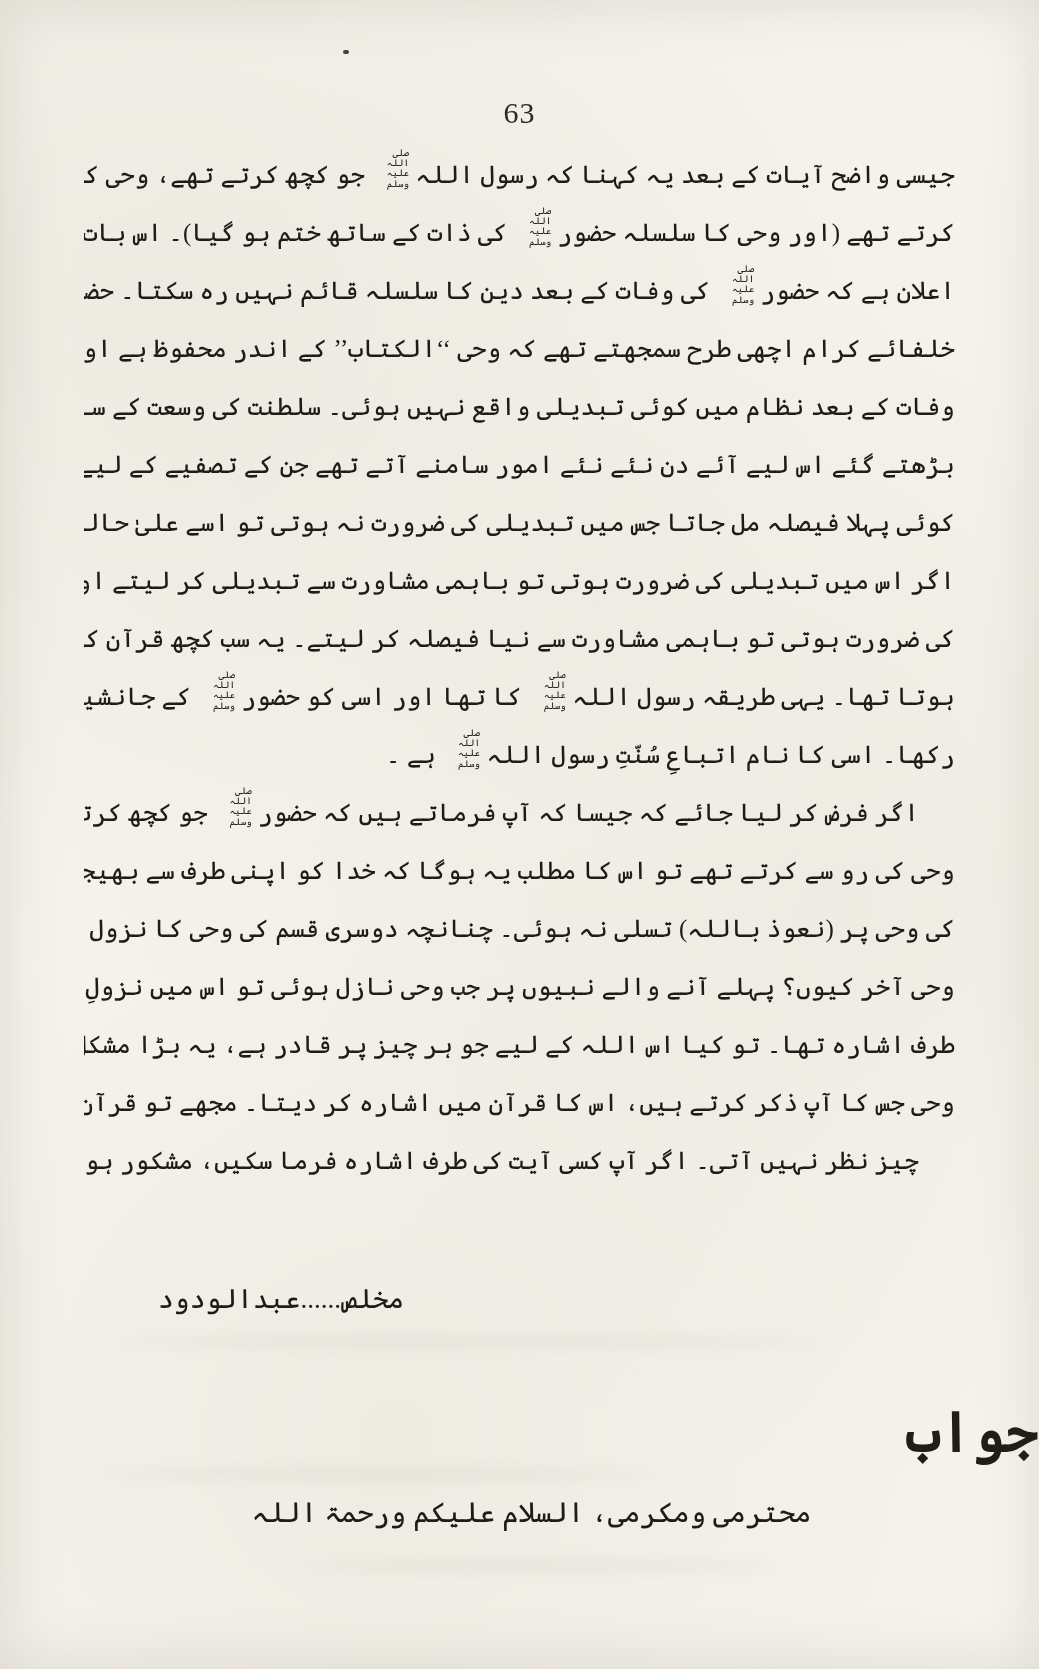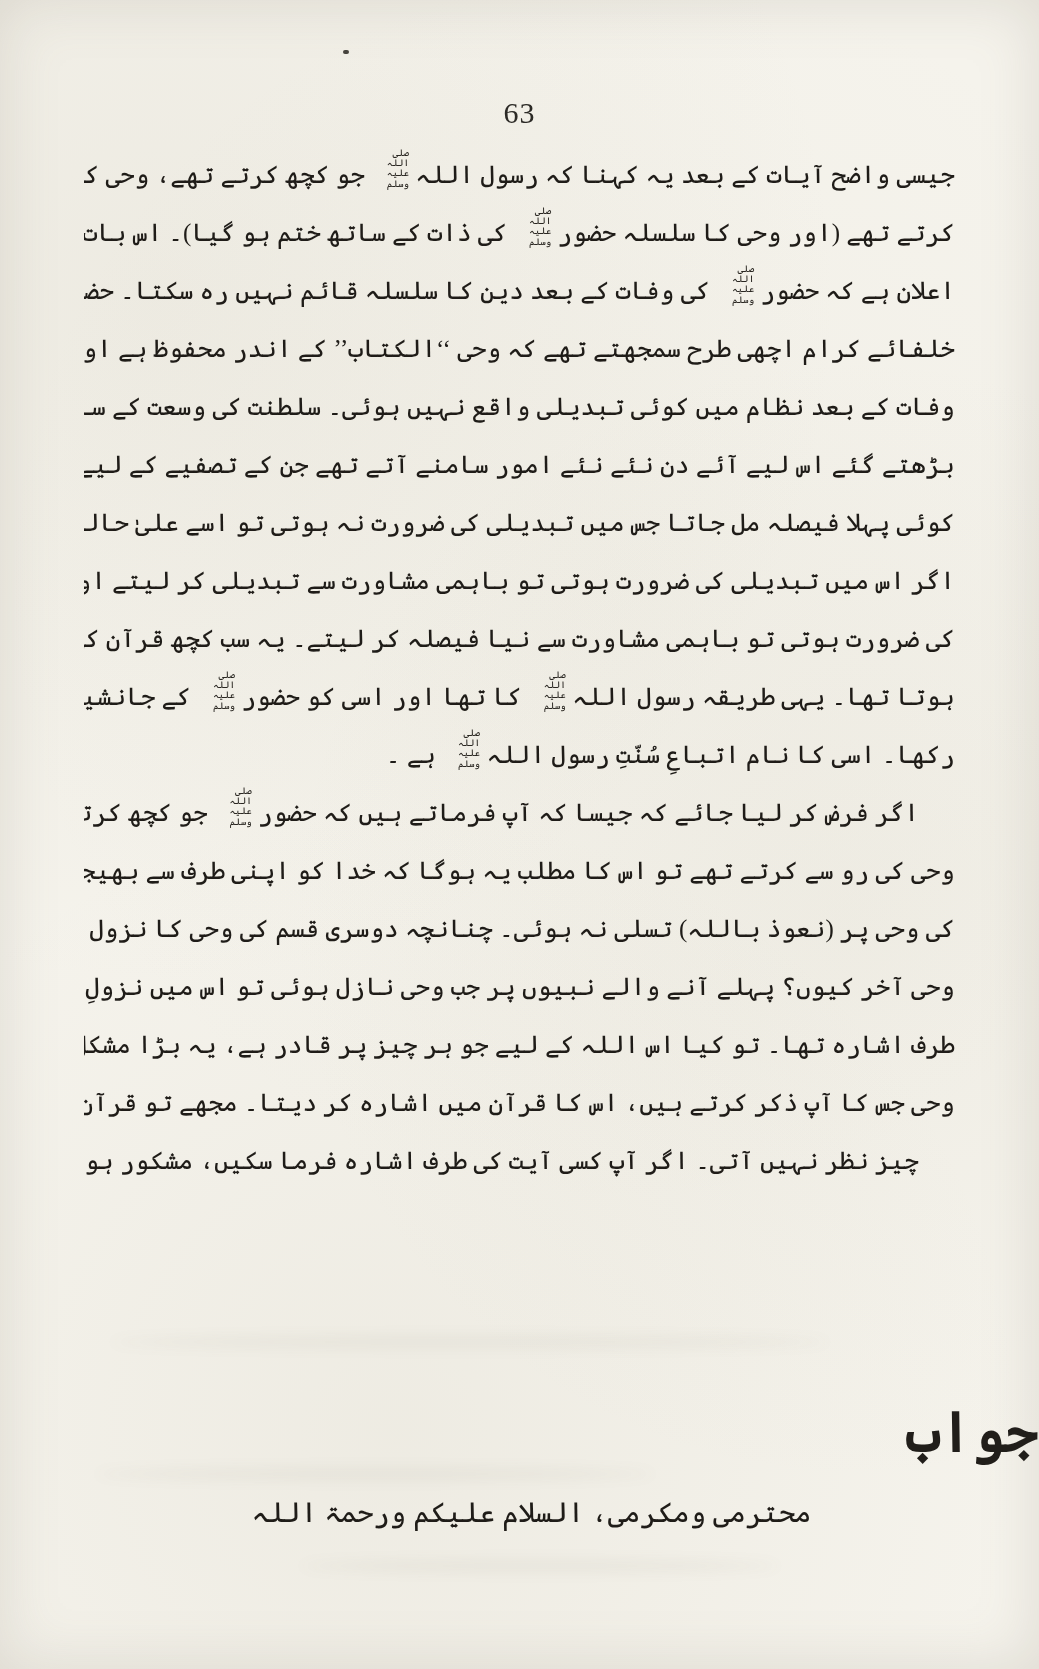--- a/index.html
+++ b/index.html
@@ -101,18 +101,19 @@
       <div class="line short">رکھا۔ اسی کا نام اتباعِ سُنّتِ رسول اللہ <span class="honorific">صلی اللہ علیہ وسلم</span> ہے ۔</div>
       <div class="line indent">اگر فرض کر لیا جائے کہ جیسا کہ آپ فرماتے ہیں کہ حضور <span class="honorific">صلی اللہ علیہ وسلم</span> جو کچھ کرتے تھے،</div>
       <div class="line">وحی کی رو سے کرتے تھے تو اس کا مطلب یہ ہوگا کہ خدا کو اپنی طرف سے بھیجی ہوئی ایک قسم</div>
       <div class="line">کی وحی پر (نعوذ باللہ) تسلی نہ ہوئی۔ چنانچہ دوسری قسم کی وحی کا نزول شروع ہو گیا۔ یہ دو رنگی</div>
       <div class="line">وحی آخر کیوں؟ پہلے آنے والے نبیوں پر جب وحی نازل ہوئی تو اس میں نزولِ قرآن کی</div>
       <div class="line">طرف اشارہ تھا۔ تو کیا اس اللہ کے لیے جو ہر چیز پر قادر ہے، یہ بڑا مشکل تھا کہ دوسری قسم کی</div>
       <div class="line">وحی جس کا آپ ذکر کرتے ہیں، اس کا قرآن میں اشارہ کر دیتا۔ <span class="underline-word">مجھے</span> تو قرآن میں کوئی ایسی</div>
       <div class="line indent">چیز نظر نہیں آتی۔ اگر آپ کسی آیت کی طرف اشارہ فرما سکیں، مشکور ہوں گا۔ والسلام</div>
     </div>
 
+  <div class="signature">مخلص......عبدالودود</div>
 
   <h1 class="answer-heading">جواب</h1>
 
   <div class="salutation">محترمی ومکرمی، السلام علیکم ورحمۃ اللہ</div>
 
 </div>
 
 </body></html>

